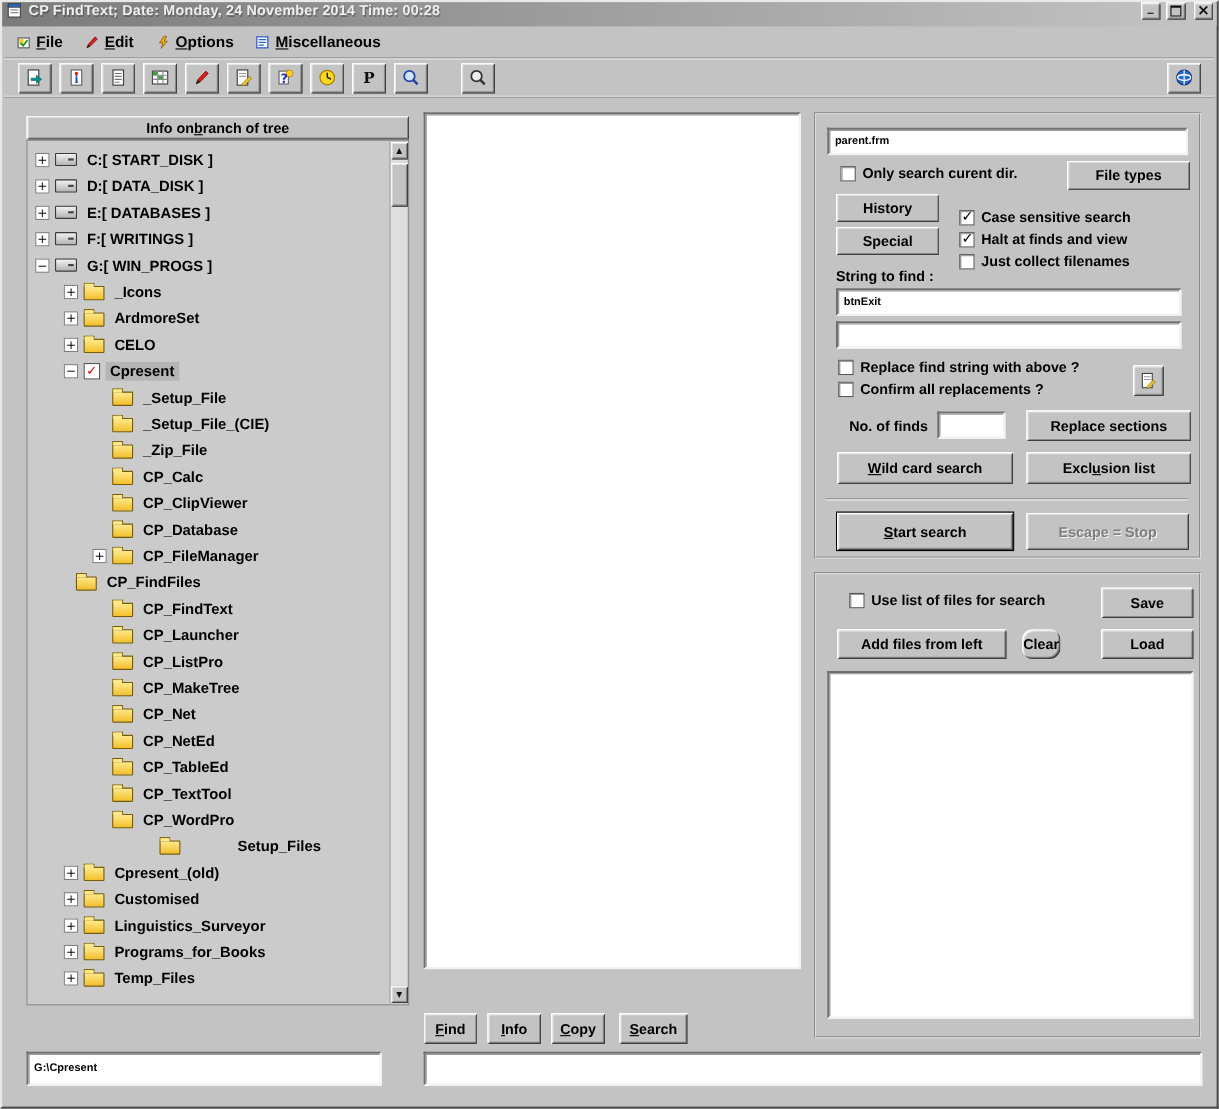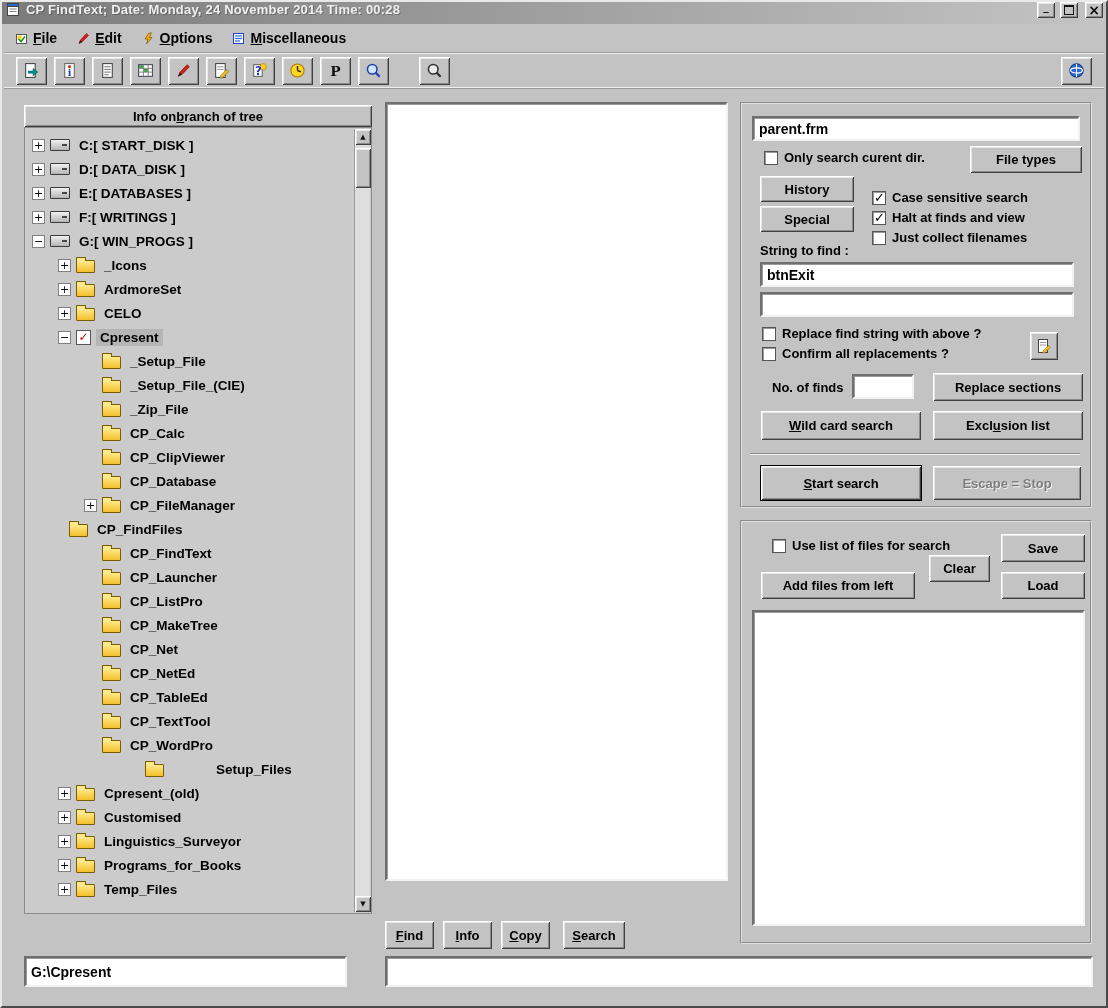--- a/index.html
+++ b/index.html
@@ -107,21 +107,21 @@
   .sb-up { top:0; } .sb-up::before { content:"▲"; }
   .sb-down { bottom:0; } .sb-down::before { content:"▼"; }
   .sb-thumb { position:absolute; left:0; top:19px; width:16px; height:40px; }
 
   
   .main-list { position:absolute; left:383px; top:100px; width:343px; height:779px; }
   .mid-btn { position:absolute; top:919px; height:28px; }
 
   
   .group { position:absolute; border:2px groove #dfdfdf; }
-  .field { position:absolute; font-weight:bold; font-size:14px; padding:0 5px;
+  .field { position:absolute; font-weight:bold; font-size:10px; padding:0 5px;
     font-family:"Liberation Sans",sans-serif; color:#000; outline:none; }
   .check-row { position:absolute; display:flex; align-items:center; gap:6px; cursor:default; }
   .cb { width:14px; height:14px; flex:none; background:#fff; border:1px solid #555;
     box-shadow: inset 1px 1px 0 #9a9a9a; position:relative; }
   .cb.checked::after { content:"✓"; position:absolute; left:1px; top:-2px;
     font-family:"DejaVu Sans",sans-serif; font-size:13px; font-weight:bold; color:#000; }
   .cb-label { font-weight:bold; font-size:13px; color:#000; white-space:nowrap; }
   .etched-line { position:absolute; height:2px; border-top:1px solid #8a8a8a; border-bottom:1px solid #f2f2f2; }
 
   
@@ -490,21 +490,21 @@
     <button class="raised btn disabled abs" style="left:191px;top:362px;width:148px;height:34px;">Escape = Stop</button>
   </div>
 
   <div class="group" style="left:738px;top:518px;width:352px;height:424px;">
     <label class="check-row" style="left:30px;top:16px;">
       <span class="cb"></span>
       <span class="cb-label">Use list of files for search</span>
     </label>
     <button class="raised btn abs" style="left:259px;top:12px;width:84px;height:28px;">Save</button>
     <button class="raised btn abs" style="left:19px;top:50px;width:154px;height:27px;">Add files from left</button>
-    <button class="raised btn abs" style="left:187px;top:33px;width:61px;height:27px;">Clear</button>
+    <button class="raised btn abs" style="left:187px;top:50px;width:35px;height:27px;border-radius:10px;">Clear</button>
     <button class="raised btn abs" style="left:259px;top:50px;width:84px;height:27px;">Load</button>
     <div class="sunken abs" style="left:10px;top:88px;width:333px;height:316px;"></div>
   </div>
 
   <input class="field sunken status-field" style="left: 22px; width: 323px;" value="G:\Cpresent">
   <input class="field sunken status-field" style="left: 383px; width: 708px;" value="">
 
 </div>
 
 </body></html>

